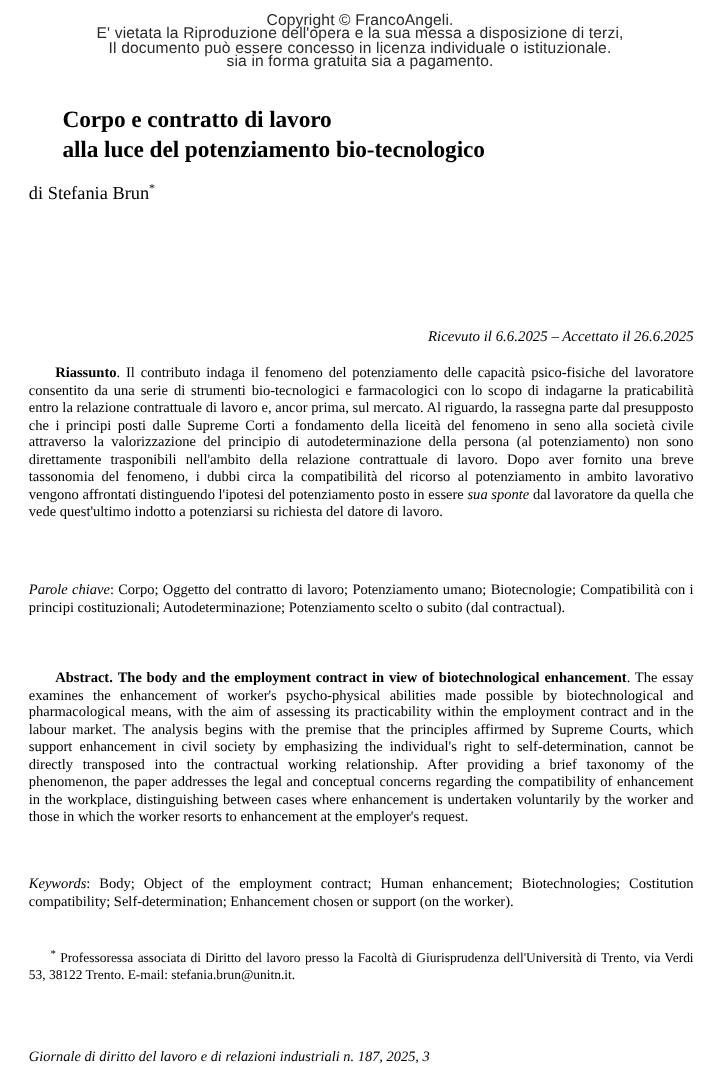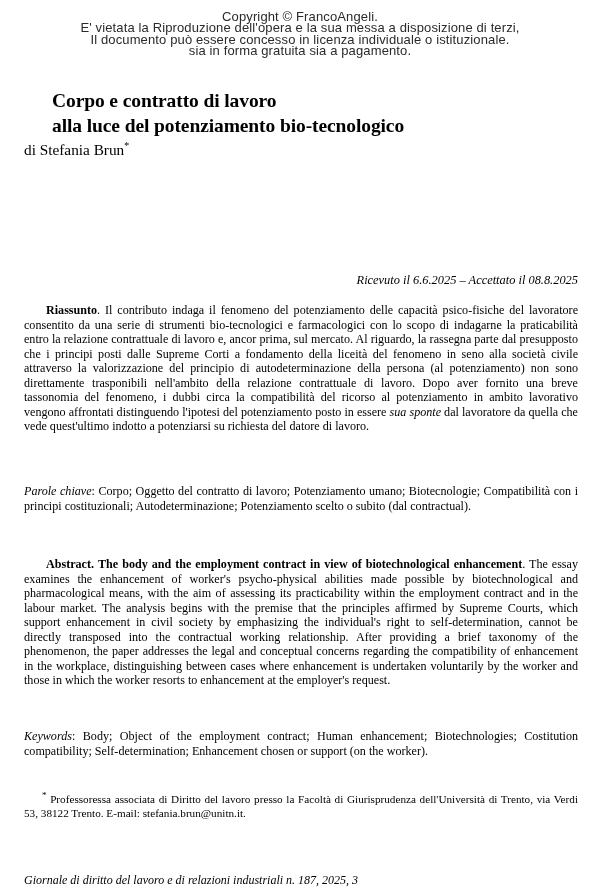--- a/index.html
+++ b/index.html
@@ -47,21 +47,21 @@
   .title-line {
     display: block;
     font-size: 19.5px;
     font-weight: bold;
     line-height: 25px;
     letter-spacing: -0.1px;
   }
 
   .author-line {
     position: absolute;
-    top: 140px;
+    top: 152px;
     left: 24px;
     font-size: 15.3px;
     line-height: 20px;
     font-weight: normal;
   }
   .author-line .star {
     font-size: 10px;
     vertical-align: super;
     line-height: 0;
   }
@@ -142,21 +142,21 @@
     <span class="cline">sia in forma gratuita sia a pagamento.</span>
   </div>
 
   <div class="title-block">
     <span class="title-line">Corpo e contratto di lavoro</span>
     <span class="title-line">alla luce del potenziamento bio-tecnologico</span>
   </div>
 
   <div class="author-line"><span>di Stefania Brun</span><span class="star">*</span></div>
 
-  <div class="dates-line">Ricevuto il 6.6.2025 – Accettato il 08.8.2025</div>
+  <div class="dates-line">Ricevuto il 6.6.2025 – Accettato il 26.6.2025</div>
 
   <div class="body-block indent" id="riassunto-block"><span class="lbl-bold">Riassunto</span><span>. </span><span>Il contributo indaga il fenomeno del potenziamento delle capacità psico-fisiche del lavoratore consentito da una serie di strumenti bio-tecnologici e farmacologici con lo scopo di indagarne la praticabilità entro la relazione contrattuale di lavoro e, ancor prima, sul mercato. Al riguardo, la rassegna parte dal presupposto che i principi posti dalle Supreme Corti a fondamento della liceità del fenomeno in seno alla società civile attraverso la valorizzazione del principio di autodeterminazione della persona (al potenziamento) non sono direttamente trasponibili nell'ambito della relazione contrattuale di lavoro. Dopo aver fornito una breve tassonomia del fenomeno, i dubbi circa la compatibilità del ricorso al potenziamento in ambito lavorativo vengono affrontati distinguendo l'ipotesi del potenziamento posto in essere </span><span class="it">sua sponte</span><span> dal lavoratore da quella che vede quest'ultimo indotto a potenziarsi su richiesta del datore di lavoro.</span></div>
 
   <div class="body-block" id="parole-block"><span class="lbl-italic">Parole chiave</span><span>: </span><span>Corpo; Oggetto del contratto di lavoro; Potenziamento umano; Biotecnologie; Compatibilità con i principi costituzionali; Autodeterminazione; Potenziamento scelto o subito (dal contractual).</span></div>
 
   <div class="body-block indent" id="abstract-block"><span class="lbl-bold">Abstract.</span><span> </span><span class="bi">The body and the employment contract in view of biotechnological enhancement</span><span>. </span><span>The essay examines the enhancement of worker's psycho-physical abilities made possible by biotechnological and pharmacological means, with the aim of assessing its practicability within the employment contract and in the labour market. The analysis begins with the premise that the principles affirmed by Supreme Courts, which support enhancement in civil society by emphasizing the individual's right to self-determination, cannot be directly transposed into the contractual working relationship. After providing a brief taxonomy of the phenomenon, the paper addresses the legal and conceptual concerns regarding the compatibility of enhancement in the workplace, distinguishing between cases where enhancement is undertaken voluntarily by the worker and those in which the worker resorts to enhancement at the employer's request.</span></div>
 
   <div class="body-block" id="keywords-block"><span class="lbl-italic">Keywords</span><span>: </span><span>Body; Object of the employment contract; Human enhancement; Biotechnologies; Costitution compatibility; Self-determination; Enhancement chosen or support (on the worker).</span></div>
 
   <div class="footnote"><span class="fnstar">*</span><span> Professoressa associata di Diritto del lavoro presso la Facoltà di Giurisprudenza dell'Università di Trento, via Verdi 53, 38122 Trento. E-mail: stefania.brun@unitn.it.</span></div>

